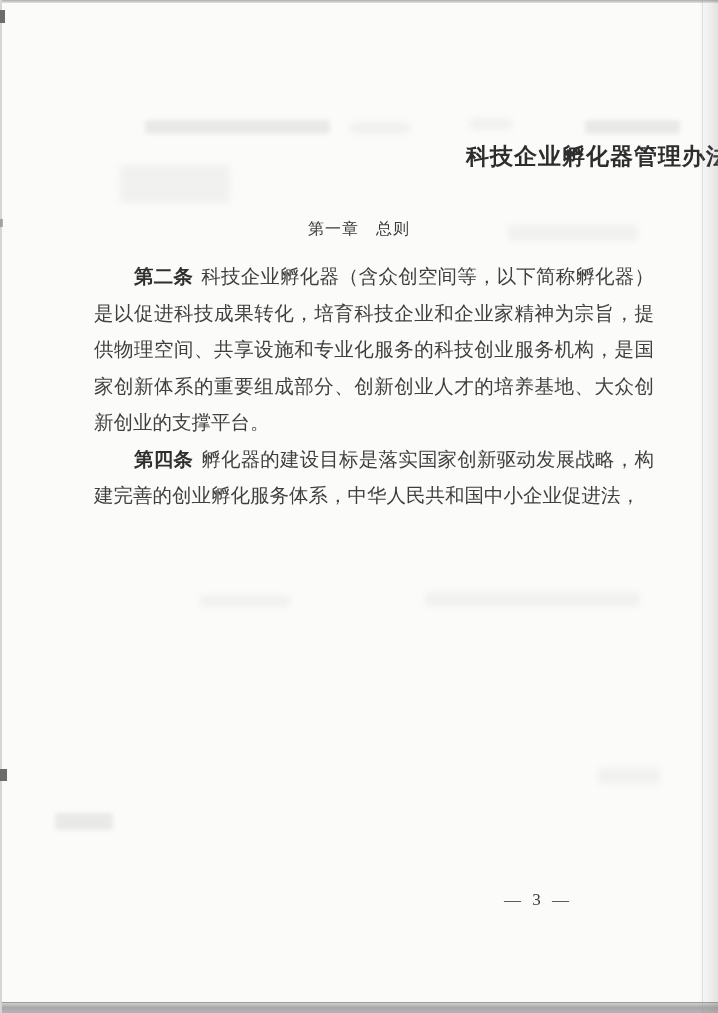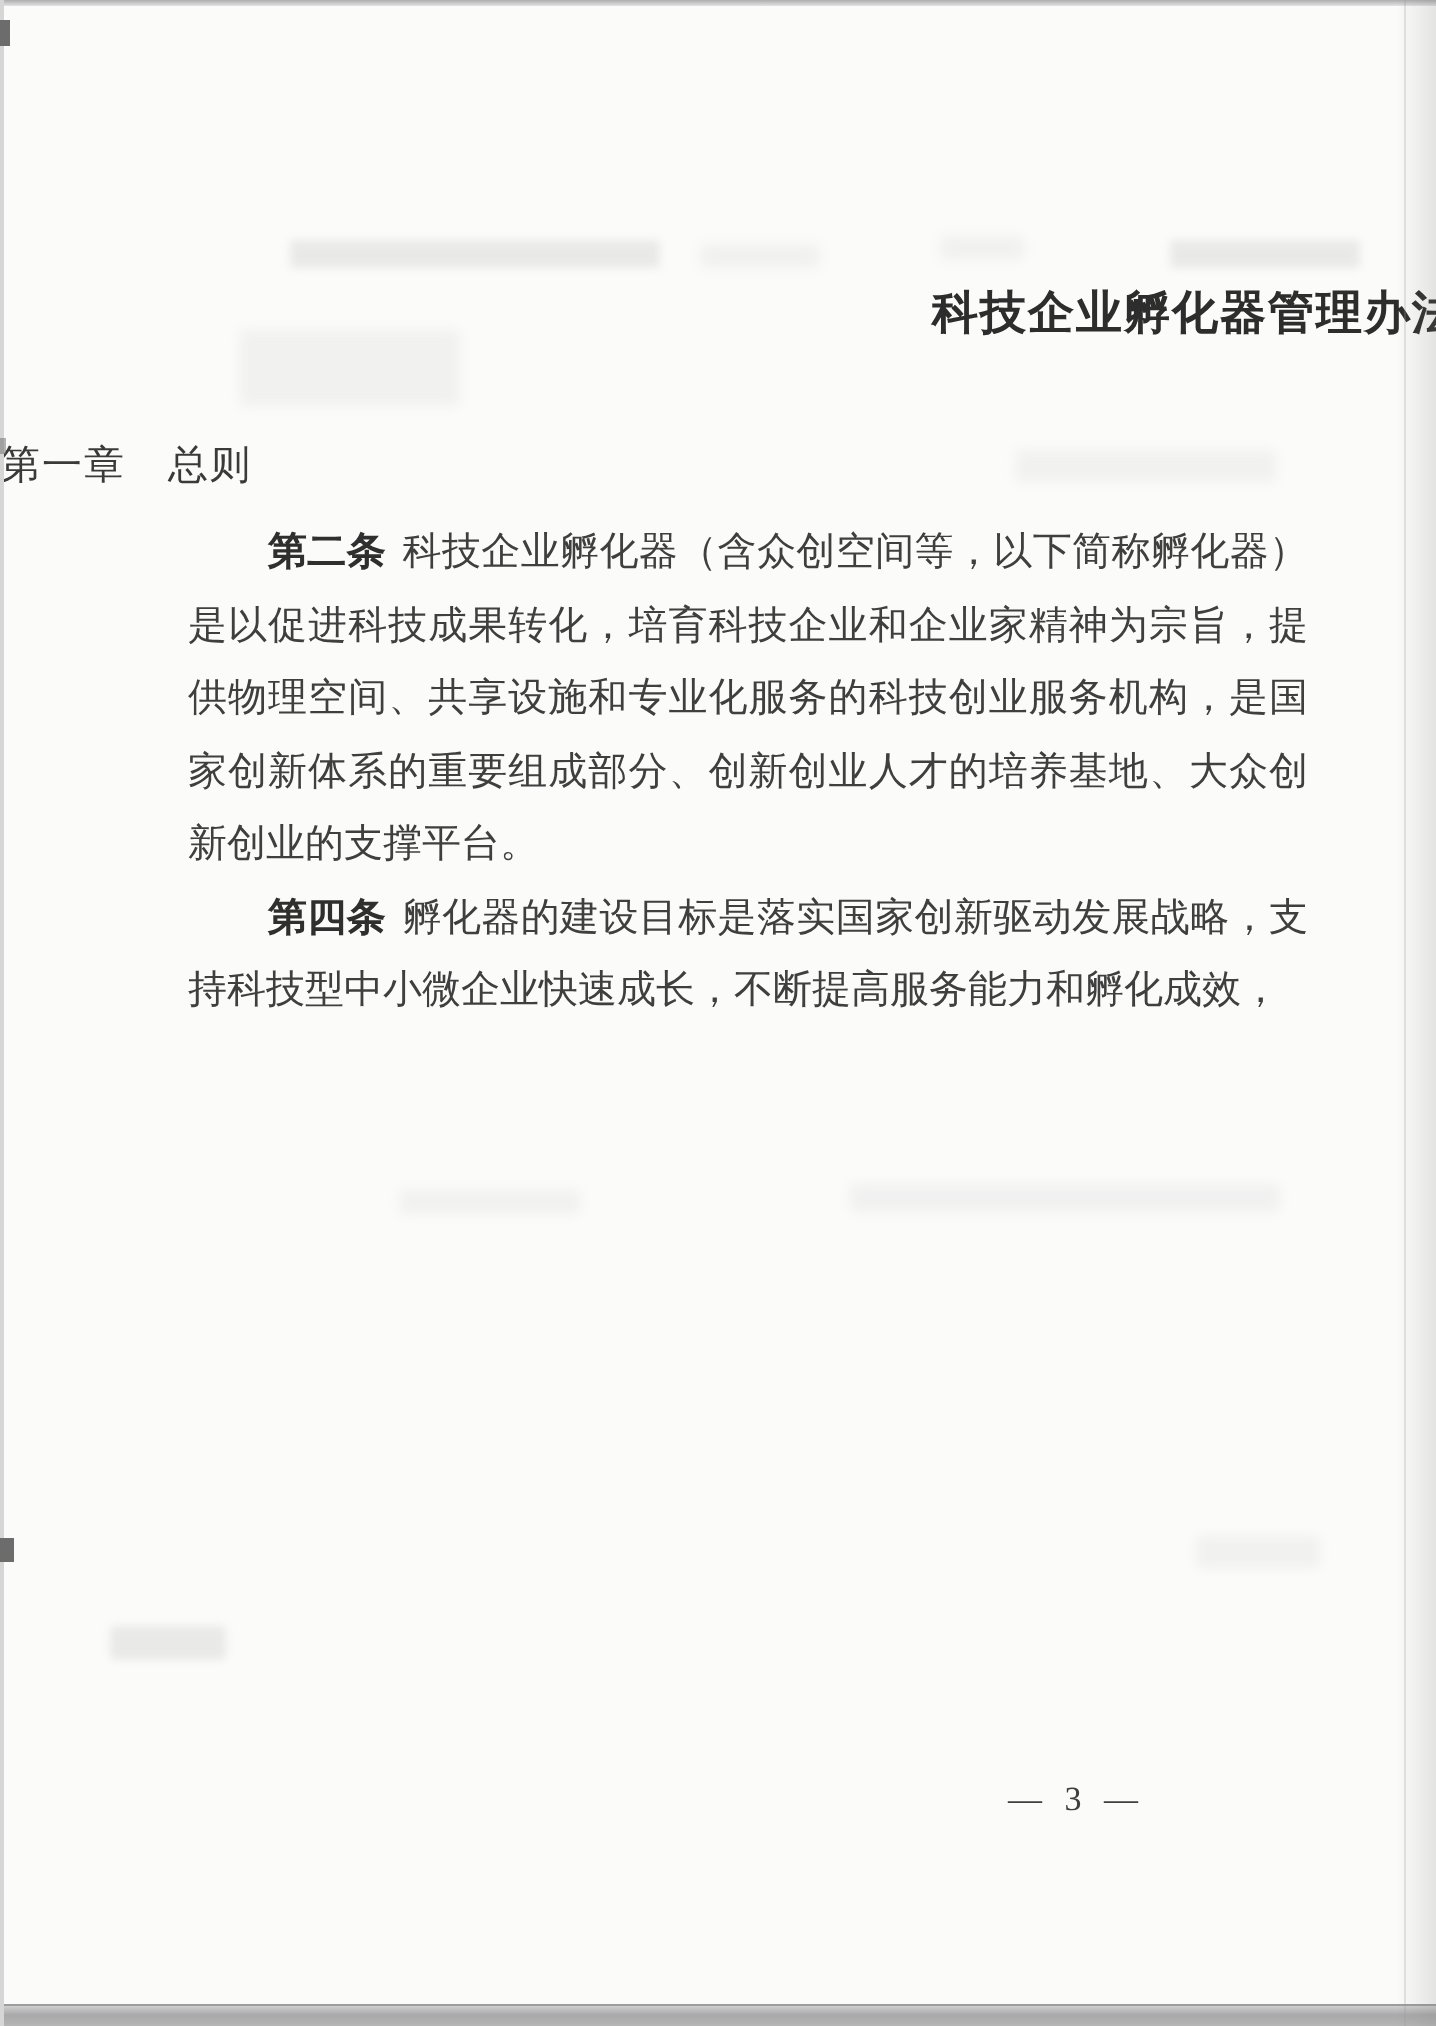--- a/index.html
+++ b/index.html
@@ -59,22 +59,22 @@
     text-align: right;
     font-size: 23px;
     font-weight: bold;
     letter-spacing: 1px;
     color: #2d2d2d;
     padding-left: 12px;
   }
   .chapter-heading {
     position: absolute;
     top: 219px; left: 0; width: 100%;
-    text-align: left;
-    font-size: 20px;
+    text-align: center;
+    font-size: 16px;
     letter-spacing: 1px;
     color: #3a3a3a;
   }
   .doc-body {
     position: absolute;
     top: 259px; left: 94px; width: 560px;
     font-size: 19.5px;
     line-height: 36.5px;
     text-align: justify;
     color: #3f3f3f;
@@ -111,21 +111,21 @@
   <div class="ghost light" style="top:595px; left:200px; width:90px;  height:12px;"></div>
   <div class="ghost light" style="top:768px; left:598px; width:62px;  height:16px;"></div>
   <div class="ghost" style="top:813px; left:55px;  width:58px;  height:17px;"></div>
 
   <div class="doc-title">科技企业孵化器管理办法</div>
 
   <div class="chapter-heading">第一章　总则</div>
 
   <div class="doc-body">
     <p class="article"><span class="article-label">第二条</span><span>科技企业孵化器（含众创空间等，以下简称孵化器）是以促进科技成果转化，培育科技企业和企业家精神为宗旨，提供物理空间、共享设施和专业化服务的科技创业服务机构，是国家创新体系的重要组成部分、创新创业人才的培养基地、大众创新创业的支撑平台。</span></p>
-    <p class="article"><span class="article-label">第四条</span><span>孵化器的建设目标是落实国家创新驱动发展战略，支持科技型中小微企业快速成长，不断提高服务能力和孵化成效，</span></p>
+    <p class="article"><span class="article-label">第四条</span><span>孵化器的建设目标是落实国家创新驱动发展战略，构建完善的创业孵化服务体系，中华人民共和国中小企业促进法，</span></p>
   </div>
 
   <div class="page-number">— 3 —</div>
 
   <div class="edge-top"></div>
   <div class="edge-bottom"></div>
   <div class="edge-left"></div>
   <div class="edge-right-shade"></div>
   <div class="edge-right-line"></div>
   <div class="edge-mark" style="top:10px;  left:0; width:5px; height:13px;"></div>

